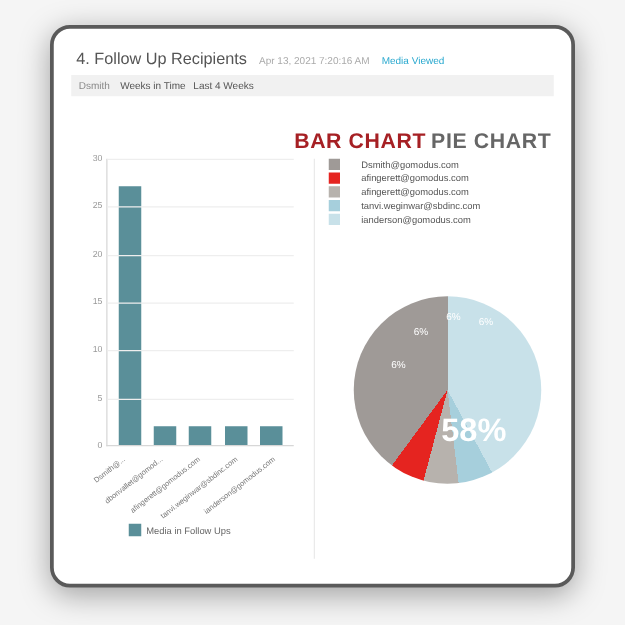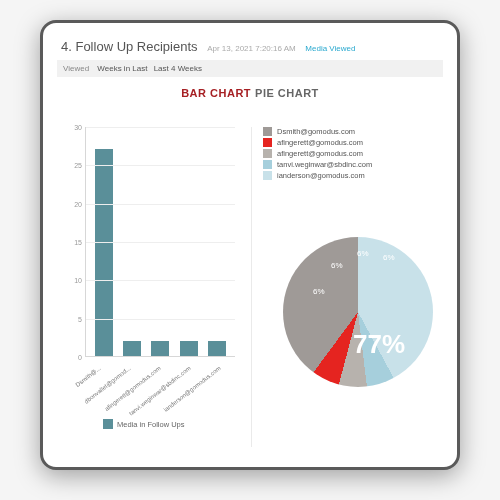--- a/index.html
+++ b/index.html
@@ -41,23 +41,23 @@
   }
   .filter-bar {
     background: #f1f1f1;
     font-size: 8px;
     color: #777;
     padding: 4px 6px;
   }
   .filter-bar .flabel { color:#888; margin-right:6px; }
   .filter-bar .fval { color:#555; margin-right:4px; }
   .tab-row {
-    text-align: center;
-    margin-top: 10px;
-    font-size: 11px;
+    text-align: right;
+    margin-top: 26px;
+    font-size: 17px;
     font-weight: 700;
     letter-spacing: 0.5px;
   }
   .tab { display:inline-block; padding: 0 2px; }
   .tab.active { color: #a62024; }
   .tab.inactive { color: #666; }
   .content {
     position: absolute;
     top: 80px; left: 0; right: 0; bottom: 0;
   }
@@ -132,21 +132,21 @@
   .pie-panel {
     position:absolute;
     left: 206px; top: 10px;
     width: 180px; height: 330px;
   }
   .pie-legend {
     font-size: 7.5px;
     color:#555;
   }
   .pie-legend .row {
-    display:flex; align-items:center; gap:5px;
+    display:flex; align-items:center; gap:17px;
     margin-bottom:2px;
   }
   .pie-legend .sw {
     width:9px; height:9px; flex:0 0 9px;
   }
   .pie-wrap {
     position:absolute;
     left: 20px; top: 110px;
     width: 150px; height:150px;
   }
@@ -174,22 +174,22 @@
 <div class="frame">
   <div class="page">
 
     <div class="title-row">
       <span>4. Follow Up Recipients</span>
       <span class="meta">Apr 13, 2021 7:20:16 AM</span>
       <span class="meta meta-link">Media Viewed</span>
     </div>
 
     <div class="filter-bar">
-      <span class="flabel">Viewed</span>
-      <span class="fval">Weeks in Last</span>
+      <span class="flabel">Dsmith</span>
+      <span class="fval">Weeks in Time</span>
       <span class="fval">Last 4 Weeks</span>
     </div>
 
     <div class="tab-row">
       <span class="tab active">BAR CHART</span><span class="tab inactive">PIE CHART</span>
     </div>
 
     <div class="content">
 
       <div class="bar-panel">
@@ -249,21 +249,21 @@
               <span>tanvi.weginwar@sbdinc.com</span>
             </div>
             <div class="row">
               <span class="sw" style="background: rgb(200, 225, 233);"></span>
               <span>ianderson@gomodus.com</span>
             </div>
           </div>
 
         <div class="pie-wrap">
           <div class="pie" id="pie" style="background: conic-gradient(rgb(200, 225, 233) 130deg, rgb(200, 225, 233) 151.6deg, rgb(166, 207, 220) 151.6deg, rgb(166, 207, 220) 173.2deg, rgb(183, 178, 173) 173.2deg, rgb(183, 178, 173) 194.8deg, rgb(229, 36, 32) 194.8deg, rgb(229, 36, 32) 216.4deg, rgb(159, 154, 151) 216.4deg, rgb(159, 154, 151) 493.6deg);"></div>
-          <div class="pie-center-label">77%</div>
+          <div class="pie-center-label">58%</div>
           <div class="slice-label" style="left:30px; top:50px;">6%</div>
           <div class="slice-label" style="left:48px; top:24px;">6%</div>
           <div class="slice-label" style="left:74px; top:12px;">6%</div>
           <div class="slice-label" style="left:100px; top:16px;">6%</div>
         </div>
       </div>
 
     </div>
   </div>
 </div>

